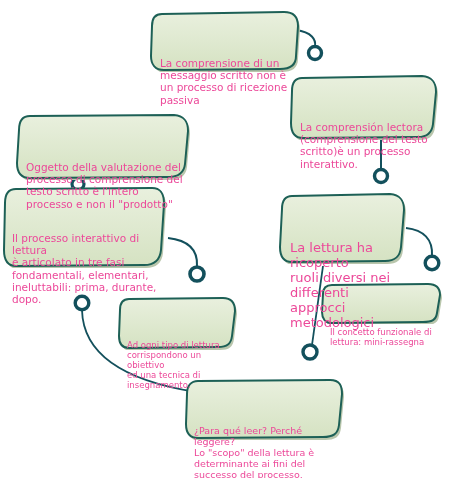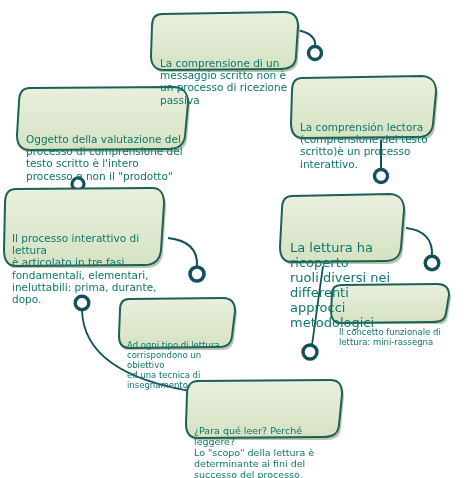--- a/index.html
+++ b/index.html
@@ -23,21 +23,21 @@
   #edges {
     position: absolute;
     left: 0; top: 0;
     width: 467px;
     height: 478px;
     pointer-events: none;
   }
   .node {
     position: absolute;
     box-sizing: border-box;
-    color: #0f766e;
+    color: #ec4899;
     line-height: 1.16;
     white-space: pre-line;
     overflow: visible;
   }
   .node .shape {
     position: absolute;
     left: 0; top: 0;
     width: 100%;
     height: 100%;
     z-index: 0;
@@ -46,33 +46,33 @@
     position: relative;
     z-index: 2;
     display: block;
   }
   .n1 { left: 148px; top: 10px;  width: 152px; height: 62px; }
   .n1 .label { padding: 10px 0 0 12px; font-size: 10.5px; }
 
   .n2 { left: 288px; top: 74px;  width: 150px; height: 66px; }
   .n2 .label { padding: 10px 0 0 12px; font-size: 10.5px; }
 
-  .n3 { left: 14px;  top: 84px; width: 176px; height: 68px; }
+  .n3 { left: 14px;  top: 112px; width: 176px; height: 68px; }
   .n3 .label { padding: 12px 0 0 12px; font-size: 10.5px; }
 
   .n4 { left: 2px;   top: 186px; width: 164px; height: 82px; }
   .n4 .label { padding: 9px 0 0 10px; font-size: 10.5px; }
 
   .n5 { left: 278px; top: 192px; width: 128px; height: 72px; }
   .n5 .label { padding: 11px 0 0 12px; font-size: 13px; }
 
   .n6 { left: 117px; top: 296px; width: 120px; height: 54px; }
   .n6 .label { padding: 8px 0 0 10px; font-size: 8.5px; }
 
-  .n7 { left: 329px; top: 282px; width: 122px; height: 42px; }
+  .n7 { left: 320px; top: 282px; width: 122px; height: 42px; }
   .n7 .label { padding: 9px 0 0 10px; font-size: 8.5px; }
 
   .n8 { left: 184px; top: 378px; width: 160px; height: 62px; }
   .n8 .label { padding: 10px 0 0 10px; font-size: 9.5px; }
 </style>
 </head>
 <body>
 
 <div id="canvas">
 

